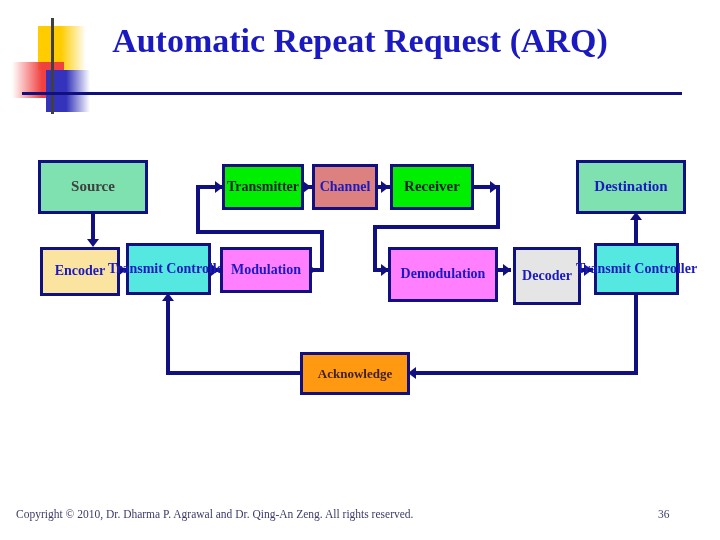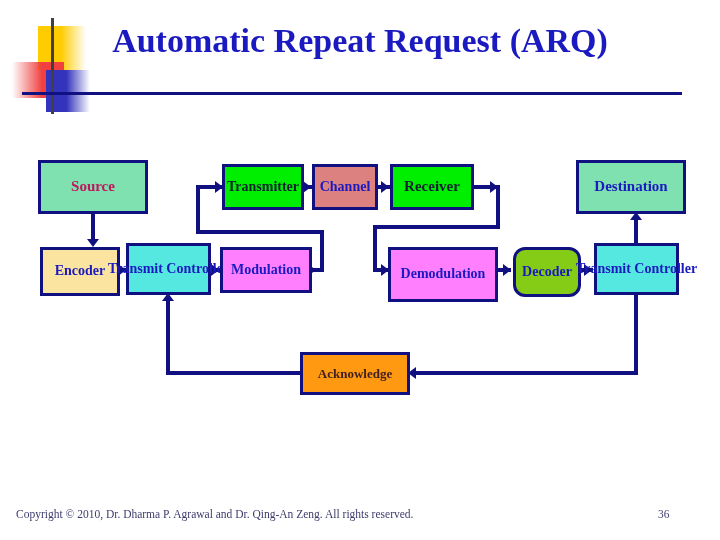--- a/index.html
+++ b/index.html
@@ -151,21 +151,21 @@
     <div class="arrow u" style="left:630px; top:212px;"></div>
 
     <div class="seg v" style="left:634px; top:295px; height:80px;"></div>
     <div class="seg h" style="left:412px; top:371px; width:226px;"></div>
     <div class="arrow l" style="left:408px; top:367px;"></div>
 
     <div class="seg h" style="left:166px; top:371px; width:136px;"></div>
     <div class="seg v" style="left:166px; top:300px; height:75px;"></div>
     <div class="arrow u" style="left:162px; top:293px;"></div>
 
-    <div class="node" style="left:38px; top:160px; width:110px; height:54px; background:#7FE0B0; color:#be185d; font-size:15px;">
+    <div class="node" style="left:38px; top:160px; width:110px; height:54px; background:#7FE0B0; color:#404040; font-size:15px;">
       <span class="lbl">Source</span>
     </div>
 
     <div class="node" style="left:222px; top:164px; width:82px; height:46px; background:#00EE00; color:#102030; font-size:14px;">
       <span class="lbl">Transmitter</span>
     </div>
 
     <div class="node" style="left:312px; top:164px; width:66px; height:46px; background:#DD8080; color:#1a1aC0; font-size:14px;">
       <span class="lbl">Channel</span>
     </div>
@@ -187,21 +187,21 @@
     </div>
 
     <div class="node" style="left:220px; top:247px; width:92px; height:46px; background:#FF7FFF; color:#1a1aC0; font-size:14px;">
       <span class="lbl">Modulation</span>
     </div>
 
     <div class="node" style="left:388px; top:247px; width:110px; height:55px; background:#FF7FFF; color:#1a1aC0; font-size:14px;">
       <span class="lbl">Demodulation</span>
     </div>
 
-    <div class="node" style="left:513px; top:247px; width:68px; height:50px; background:#84cc16; color:#1a1aC0; font-size:14px;border-radius:12px;">
+    <div class="node" style="left:513px; top:247px; width:68px; height:58px; background:#e5e5e5; color:#1a1aC0; font-size:14px;">
       <span class="lbl">Decoder</span>
     </div>
 
     <div class="node" style="left:594px; top:243px; width:85px; height:52px; background:#55E8E0; color:#1a1aC0; font-size:14px;">
       <span class="lbl">Transmit Controller</span>
     </div>
 
     <div class="node" style="left:300px; top:352px; width:110px; height:43px; background:#FF9911; color:#402020; font-size:13px;">
       <span class="lbl">Acknowledge</span>
     </div>

